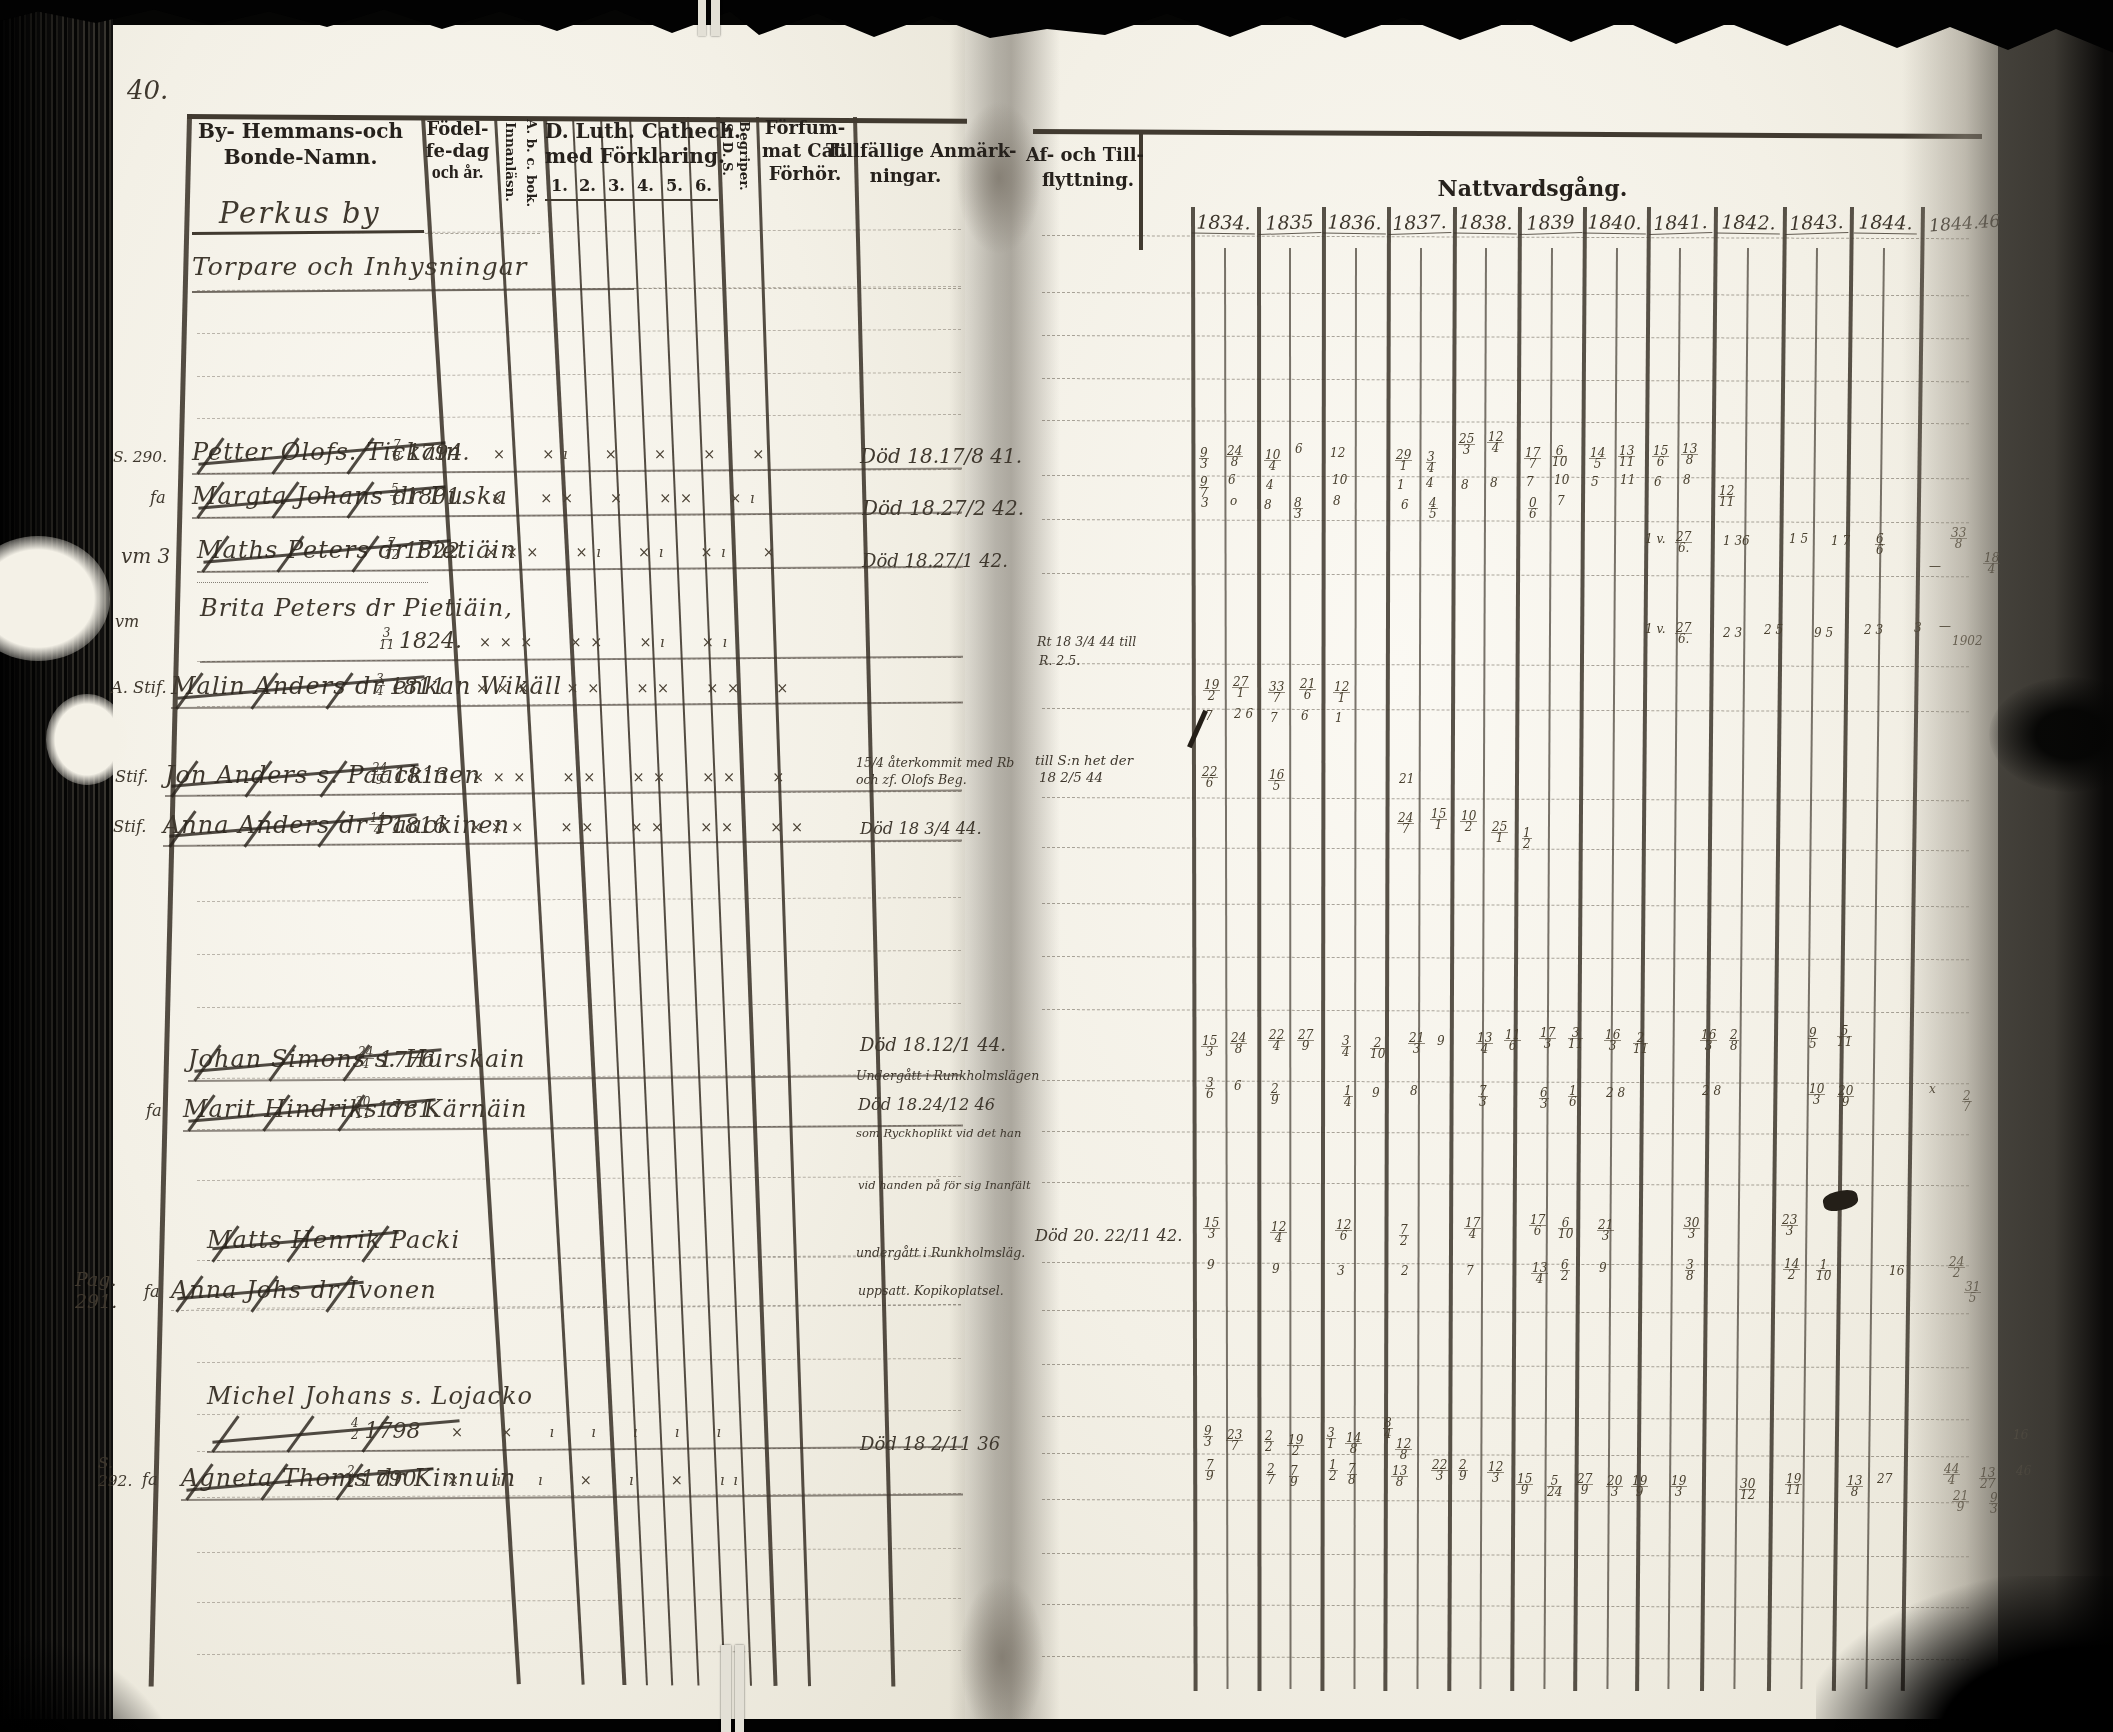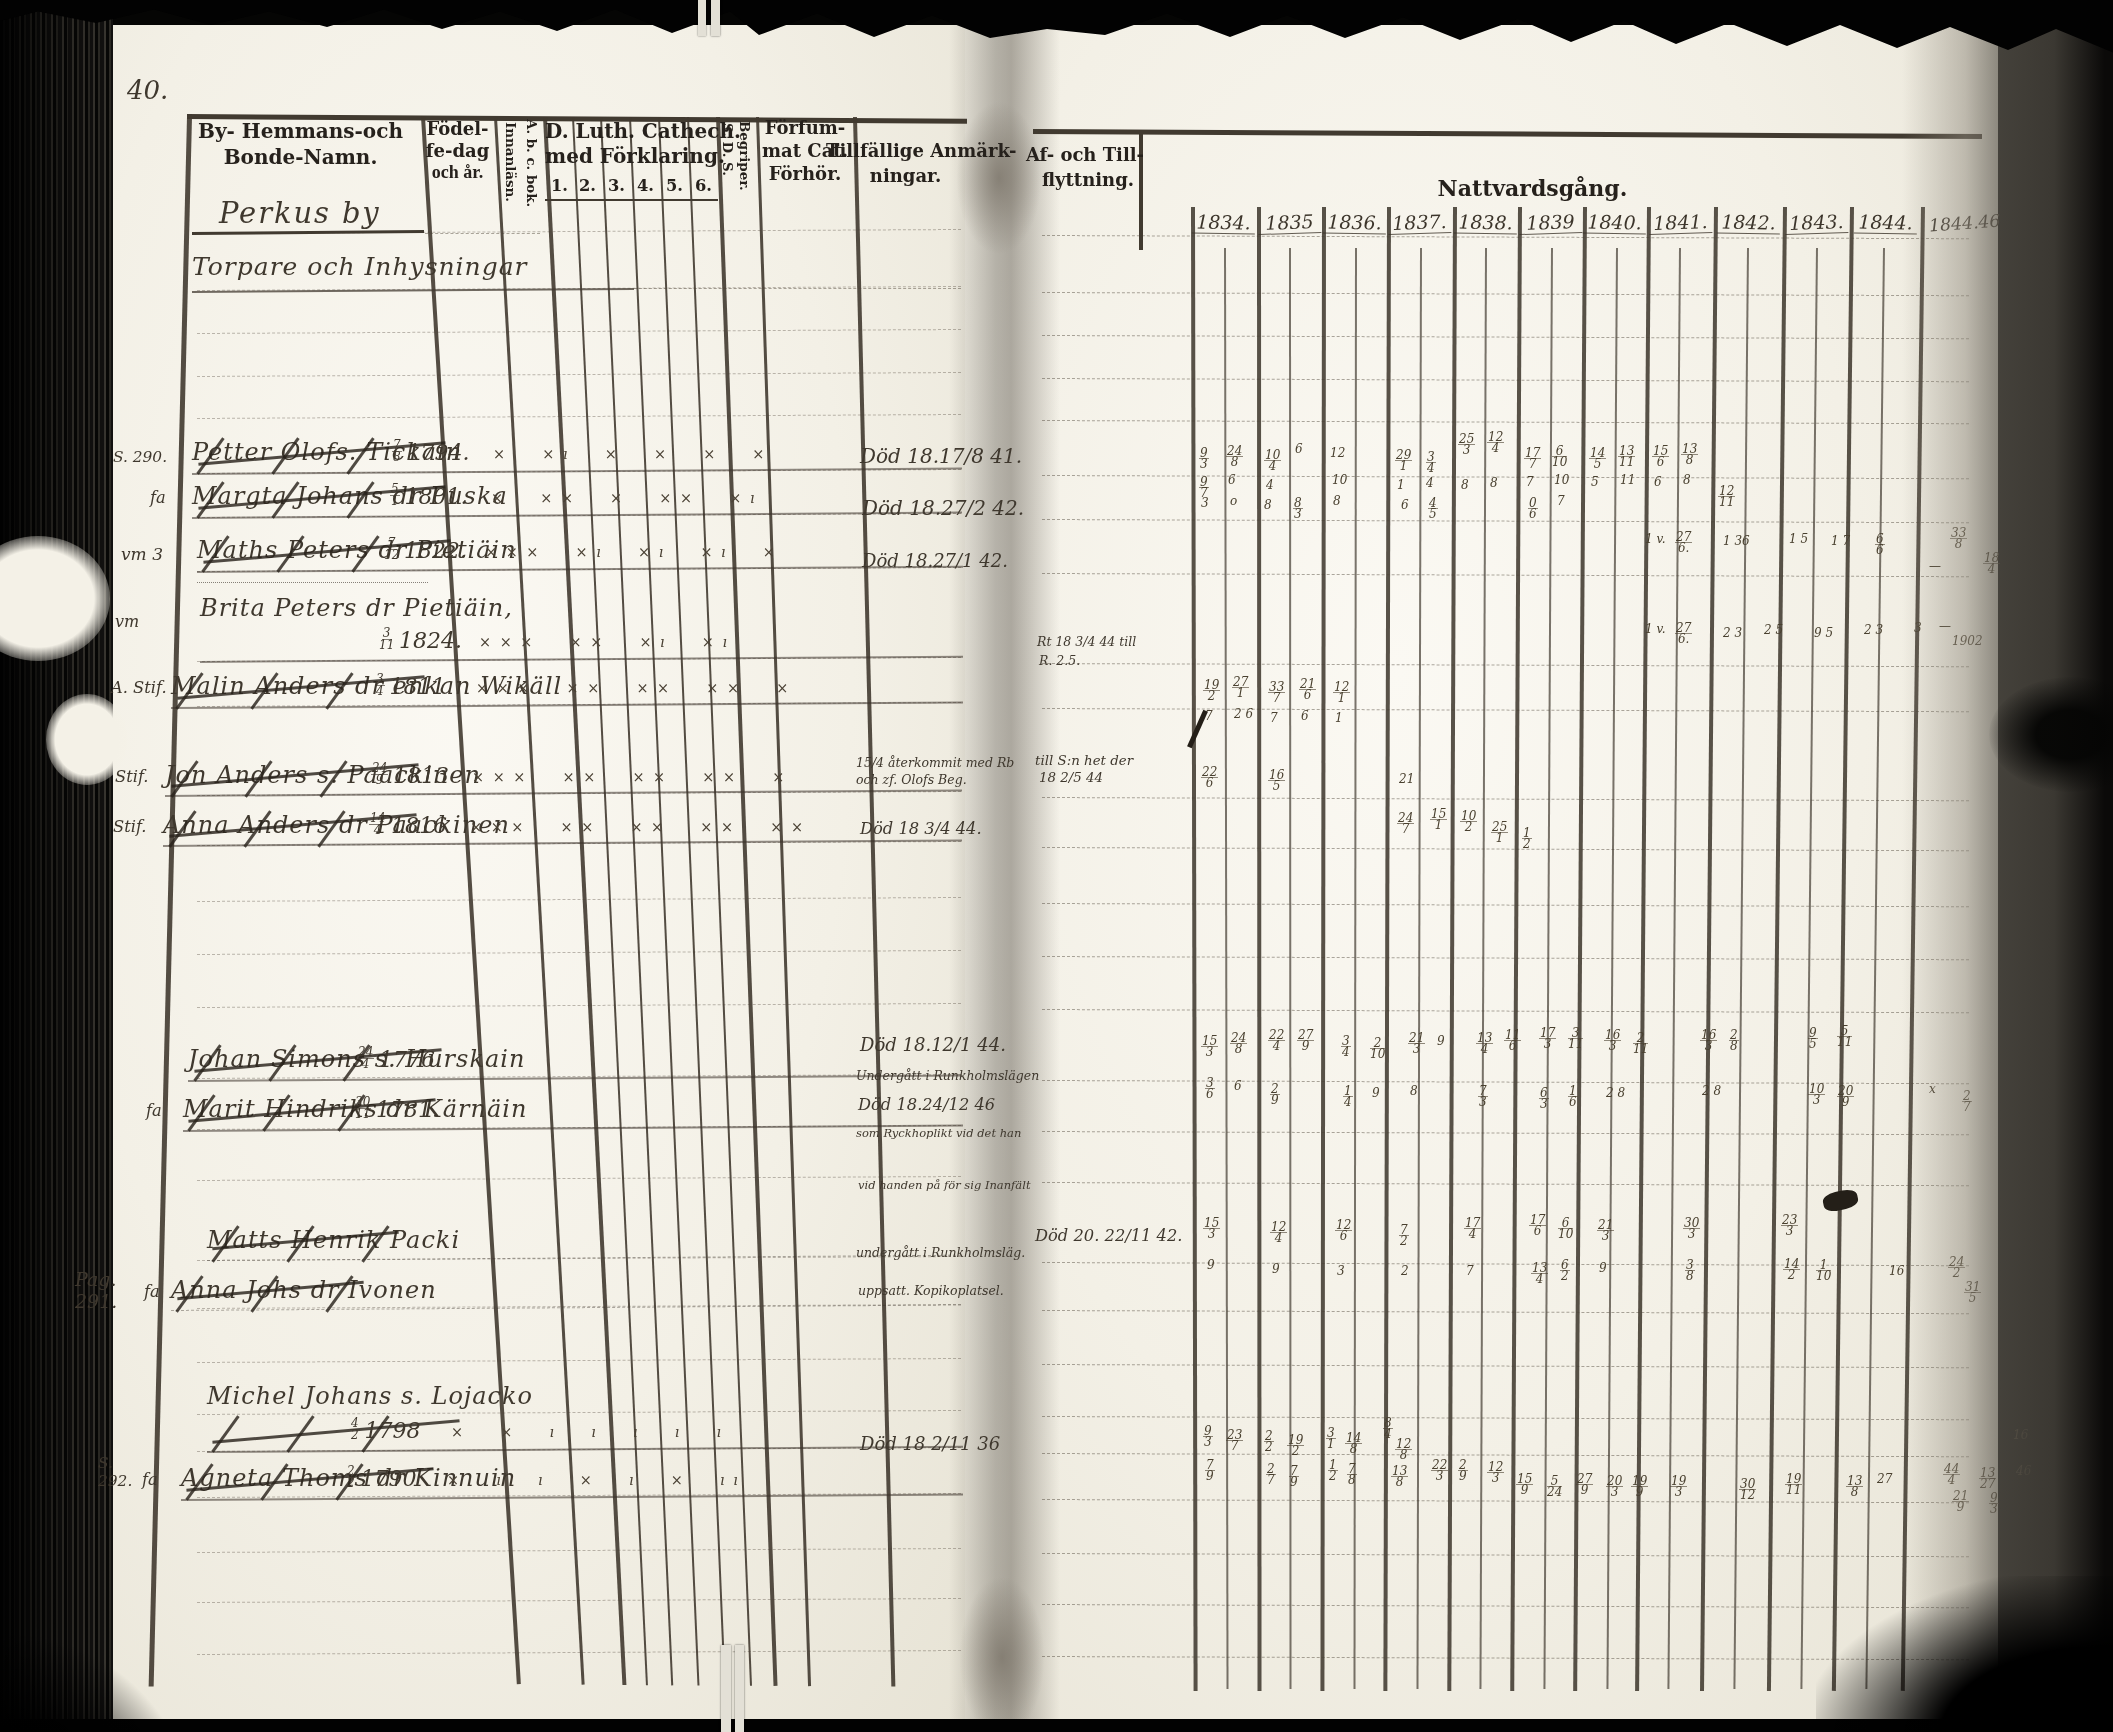--- a/index.html
+++ b/index.html
@@ -205,21 +205,21 @@
       <div class="bl" style="left: 192px; top: 517px; width: 770px; transform: rotate(-0.4deg);"></div>
       <div class="strike" style="left: 198px; top: 496px; width: 248px; height: 2.9px; transform: rotate(-5deg);"></div>
       <div class="strike" style="left: 209px; top: 478px; width: 2.9px; height: 44px; transform: rotate(36deg);"></div>
       <div class="strike" style="left: 284px; top: 478px; width: 2.9px; height: 44px; transform: rotate(36deg);"></div>
       <div class="strike" style="left: 359px; top: 478px; width: 2.9px; height: 44px; transform: rotate(36deg);"></div>
       <div class="hw" style="left: 390px; top: 484px; font-size: 22px; white-space: nowrap;"><span class="fr">
           <b>5</b>
           <span>1</span>
         </span><span>1801.</span></div>
       <div class="marks" style="left: 491px; top: 490px;">× ××  ×  ××  ×ı</div>
-      <div class="hw" style="left: 121px; top: 544px; font-size: 17px;">vm 3</div>
+      <div class="hw" style="left: 121px; top: 544px; font-size: 20px;">vm 3</div>
       <div class="hw name" style="left: 197px; top: 536px; font-size: 24px;">Maths Peters dr Pietiäin</div>
       <div class="bl" style="left: 197px; top: 571px; width: 766px; transform: rotate(-0.4deg);"></div>
       <div class="dot" style="left: 197px; top: 582px; width: 231px;"></div>
       <div class="strike" style="left: 203px; top: 550px; width: 248px; height: 2.9px; transform: rotate(-5deg);"></div>
       <div class="strike" style="left: 214px; top: 532px; width: 2.9px; height: 44px; transform: rotate(36deg);"></div>
       <div class="strike" style="left: 289px; top: 532px; width: 2.9px; height: 44px; transform: rotate(36deg);"></div>
       <div class="strike" style="left: 364px; top: 532px; width: 2.9px; height: 44px; transform: rotate(36deg);"></div>
       <div class="hw" style="left: 384px; top: 538px; font-size: 22px; white-space: nowrap;"><span class="fr">
           <b>7</b>
           <span>12</span>

